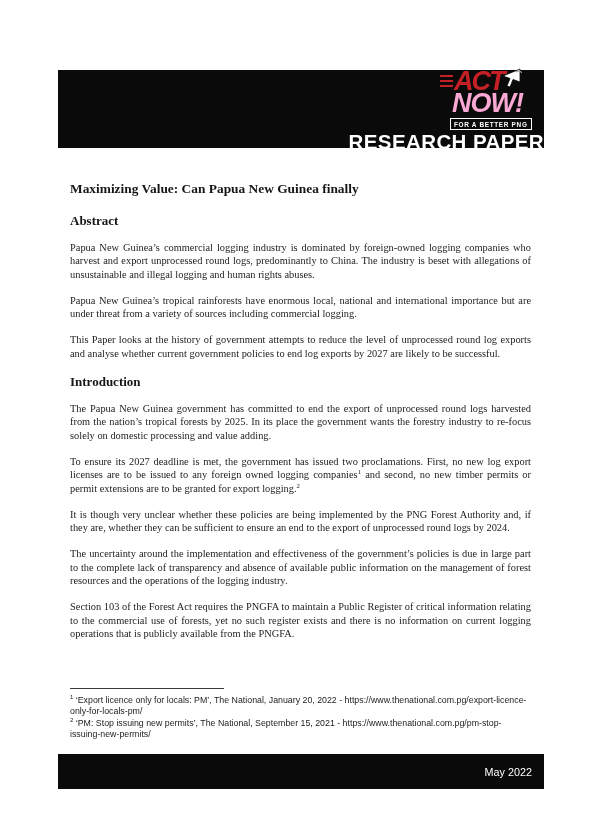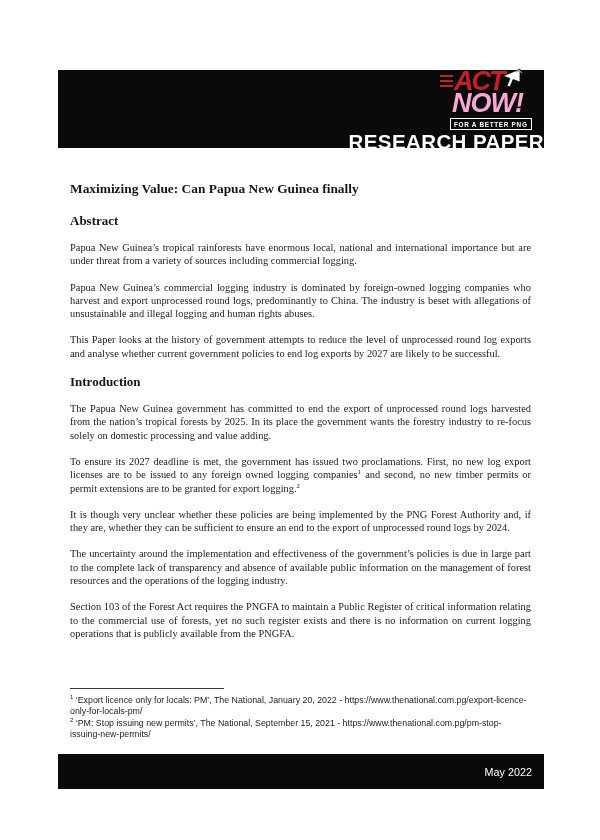--- a/index.html
+++ b/index.html
@@ -172,22 +172,22 @@
       <div class="header-date">May 2022</div>
     </div>
   </header>
 
   <main class="content">
     <h1 class="doc-title">
       <span>Maximizing Value: Can Papua New Guinea finally</span><br>
     </h1>
 
     <h2 class="section-heading">Abstract</h2>
+    <p>Papua New Guinea’s commercial logging industry is dominated by foreign-owned logging companies who harvest and export unprocessed round logs, predominantly to China. The industry is beset with allegations of unsustainable and illegal logging and human rights abuses.</p>
     <p>Papua New Guinea’s tropical rainforests have enormous local, national and international importance but are under threat from a variety of sources including commercial logging.</p>
-    <p>Papua New Guinea’s commercial logging industry is dominated by foreign-owned logging companies who harvest and export unprocessed round logs, predominantly to China. The industry is beset with allegations of unsustainable and illegal logging and human rights abuses.</p>
     <p>This Paper looks at the history of government attempts to reduce the level of unprocessed round log exports and analyse whether current government policies to end log exports by 2027 are likely to be successful.</p>
 
     <h2 class="section-heading">Introduction</h2>
     <p>The Papua New Guinea government has committed to end the export of unprocessed round logs harvested from the nation’s tropical forests by 2025. In its place the government wants the forestry industry to re-focus solely on domestic processing and value adding.</p>
     <p><span>To ensure its 2027 deadline is met, the government has issued two proclamations. First, no new log export licenses are to be issued to any foreign owned logging companies</span><sup>1</sup><span> and second, no new timber permits or permit extensions are to be granted for export logging.</span><sup>2</sup></p>
     <p>It is though very unclear whether these policies are being implemented by the PNG Forest Authority and, if they are, whether they can be sufficient to ensure an end to the export of unprocessed round logs by 2024.</p>
     <p>The uncertainty around the implementation and effectiveness of the government’s policies is due in large part to the complete lack of transparency and absence of available public information on the management of forest resources and the operations of the logging industry.</p>
     <p>Section 103 of the Forest Act requires the PNGFA to maintain a Public Register of critical information relating to the commercial use of forests, yet no such register exists and there is no information on current logging operations that is publicly available from the PNGFA.</p>
   </main>
 

